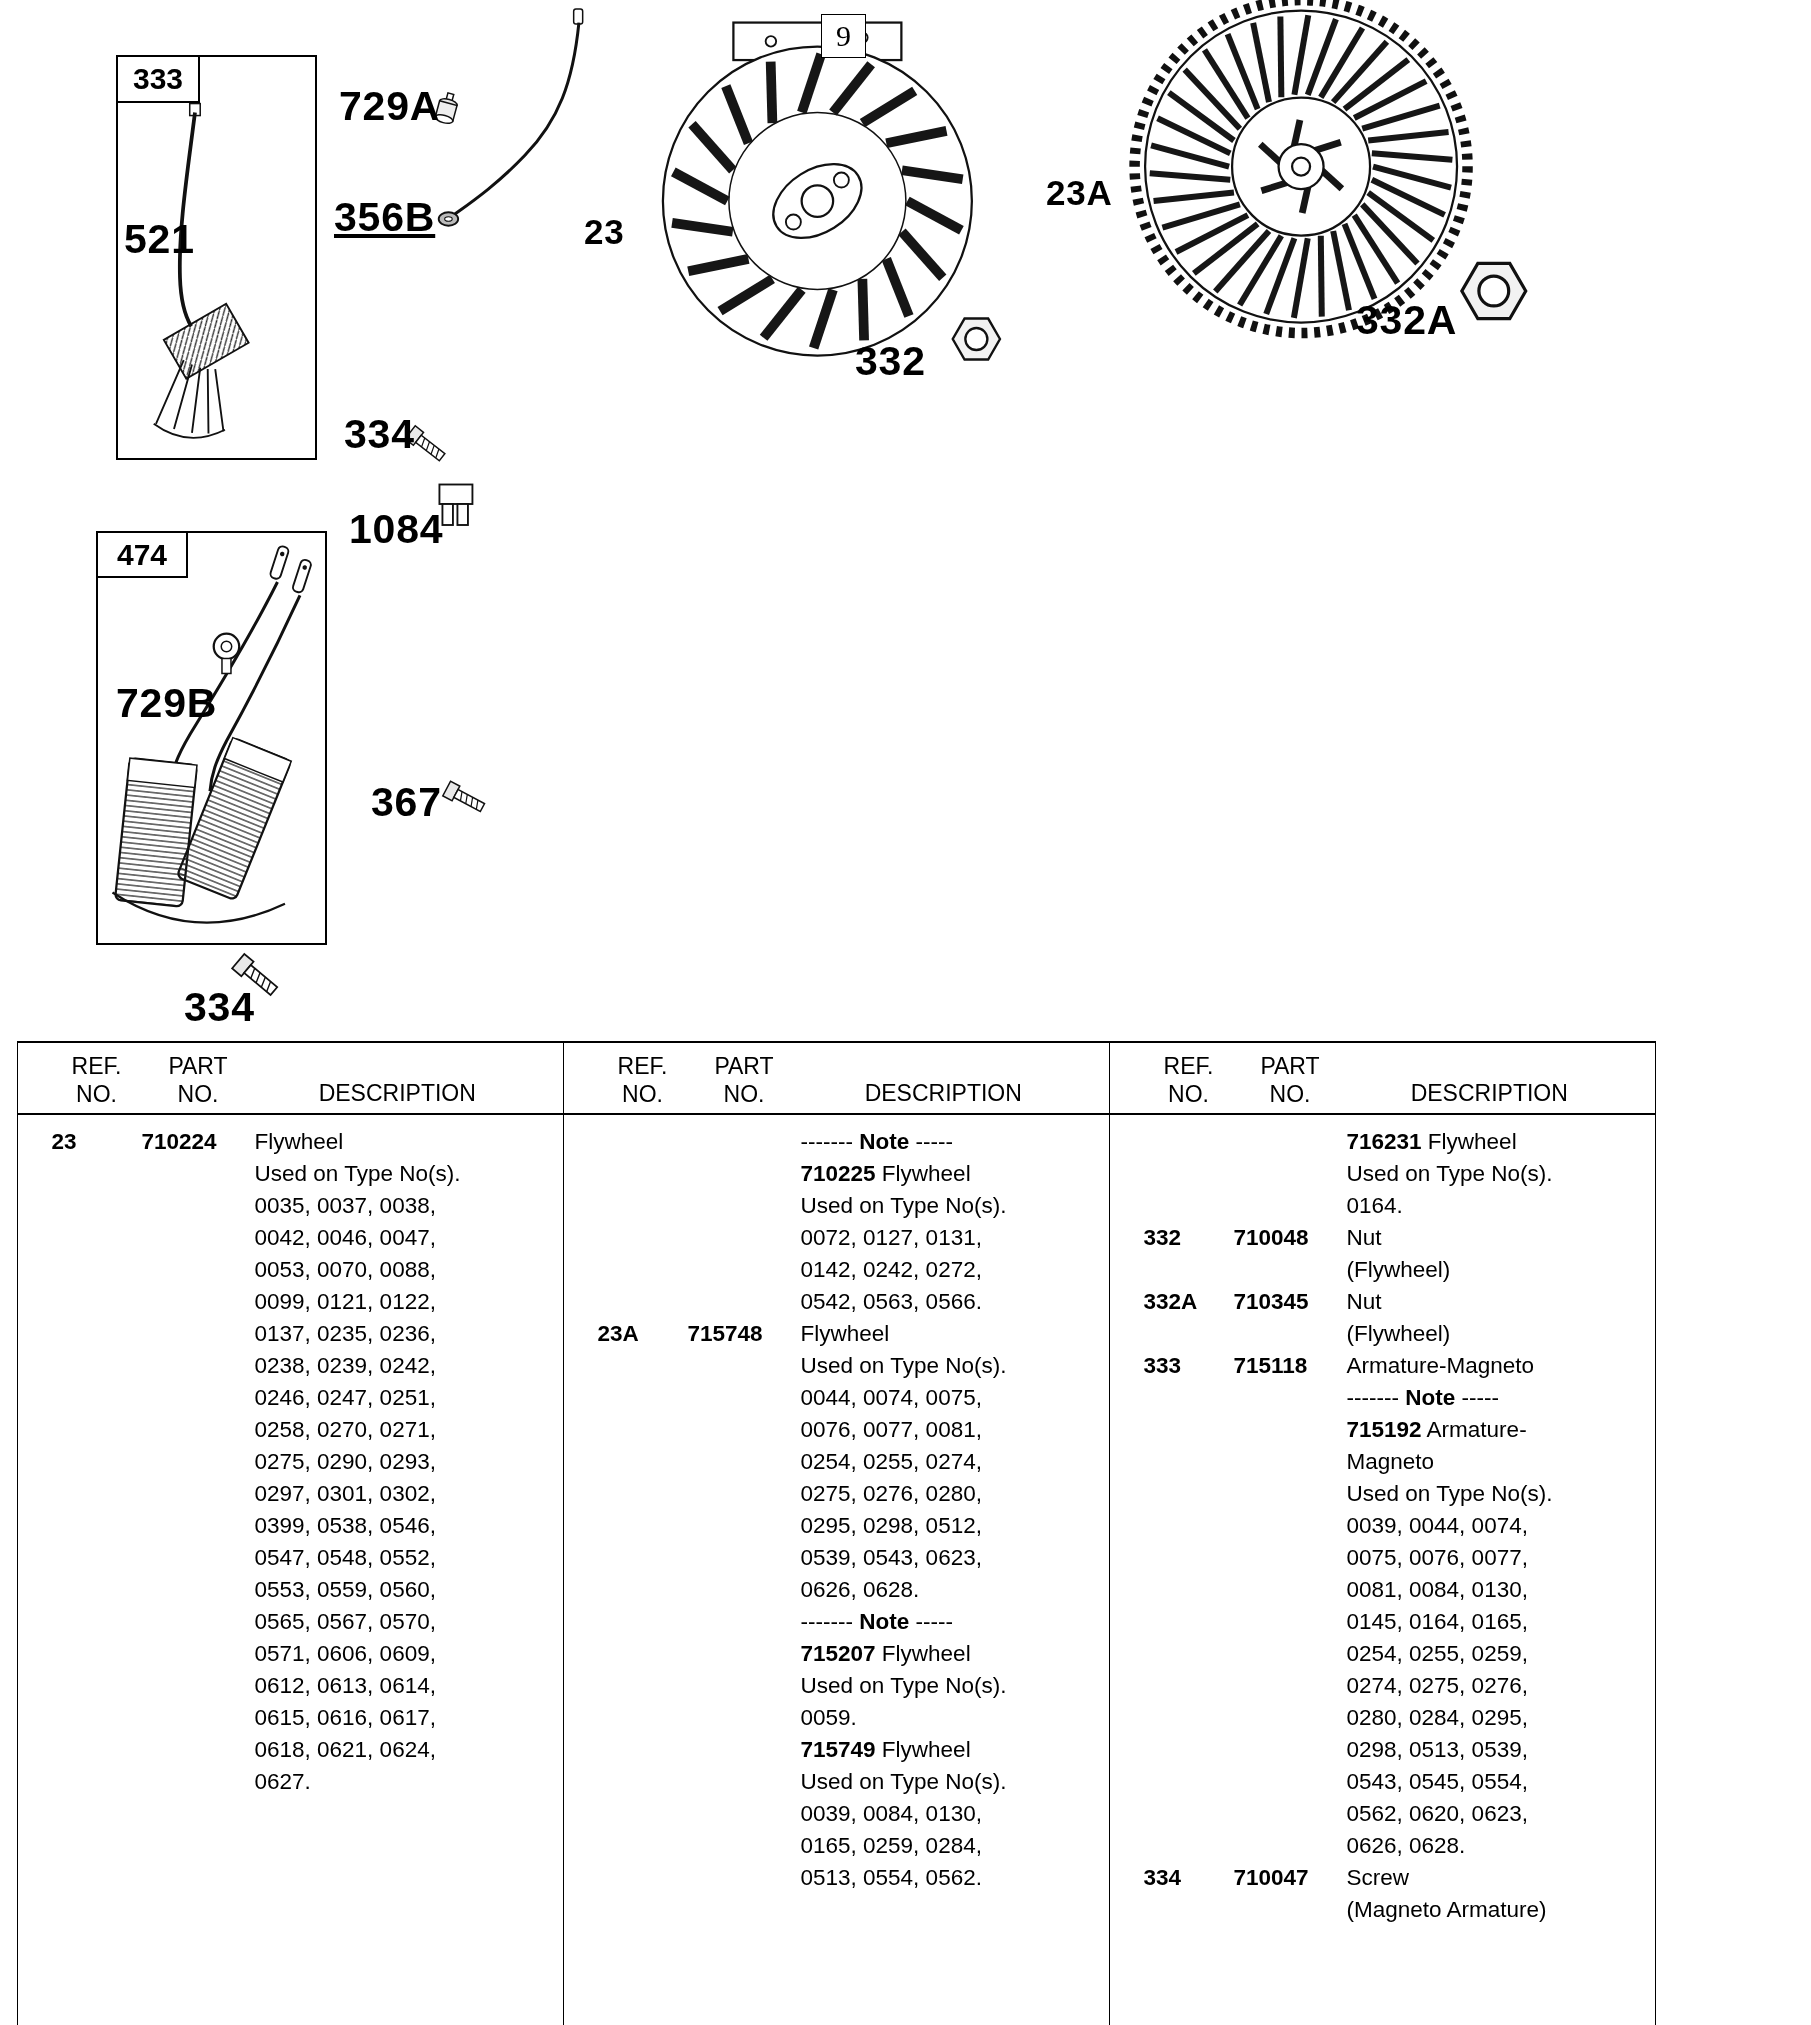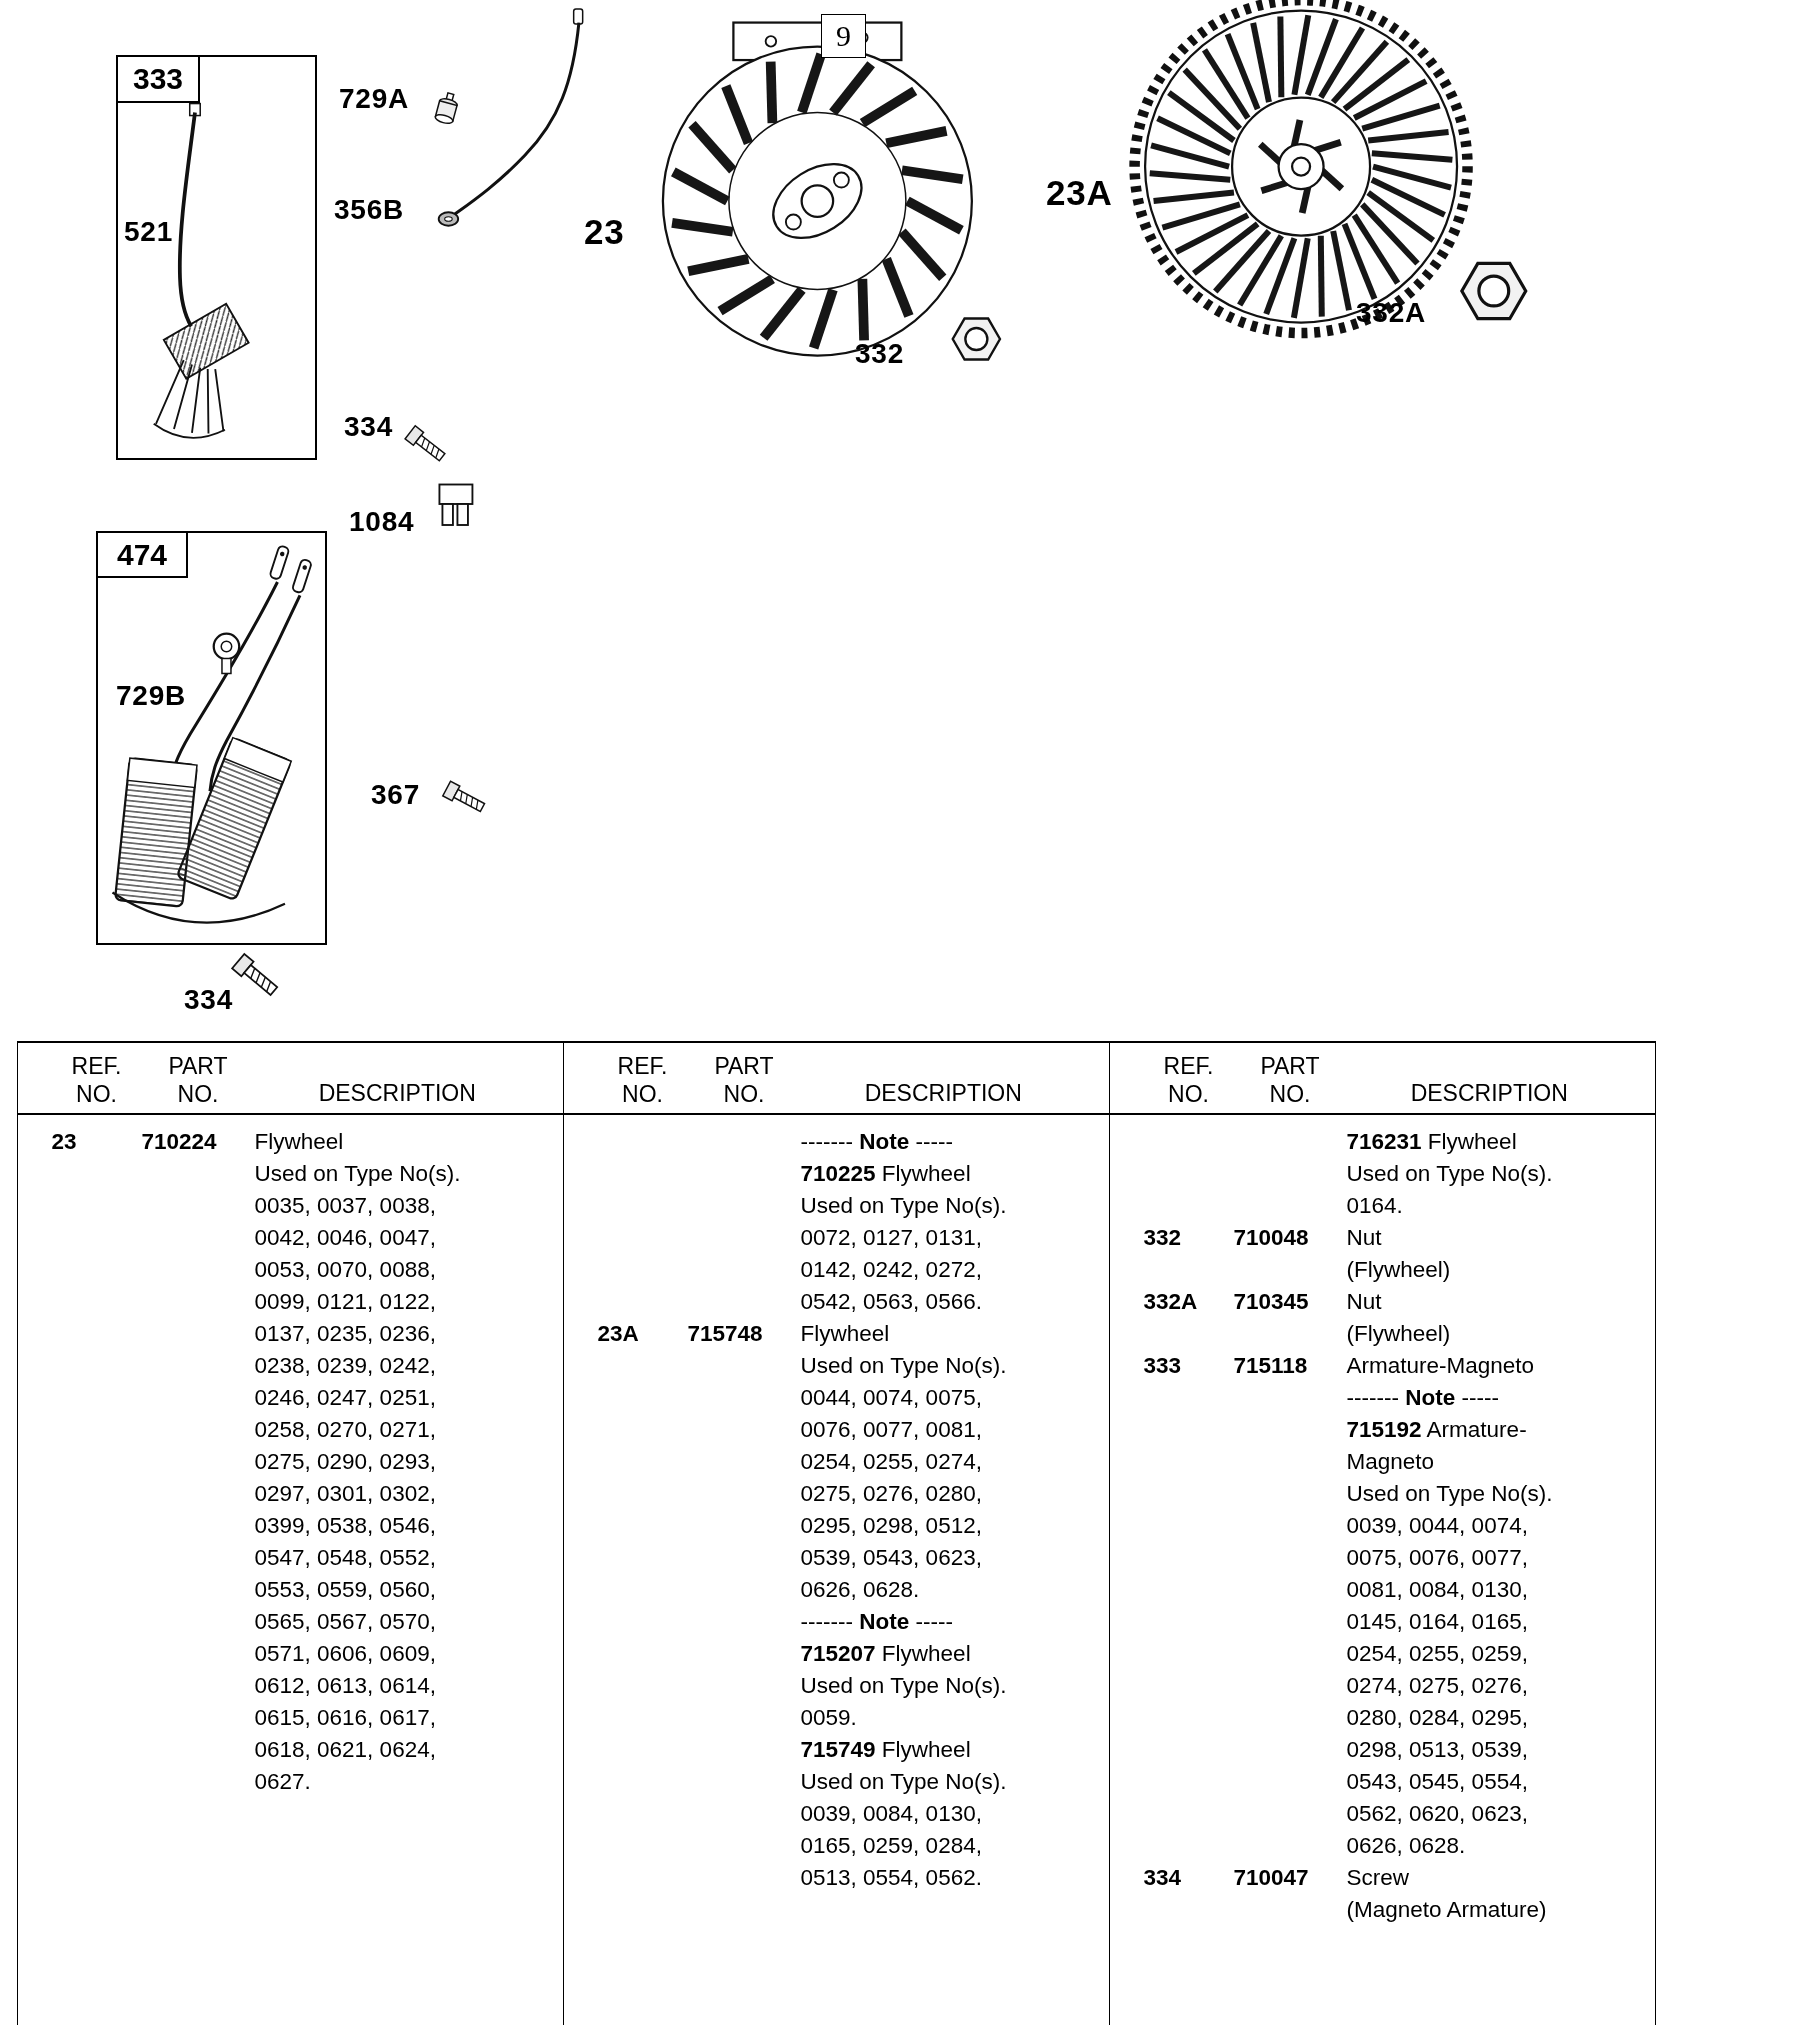--- a/index.html
+++ b/index.html
@@ -2,21 +2,21 @@
 <html style="font-size:12px"><head>
 <meta charset="utf-8">
 <style>
   * { box-sizing: border-box; }
   html, body { margin: 0; padding: 0; background: #ffffff; }
   body { font-family: "Liberation Sans", sans-serif; color: #000; }
   .page { position: relative; width: 1811px; height: 2025px; background: #fff; overflow: hidden; }
 
   .diagram-svg { position: absolute; left: 0; top: 0; }
 
-  .callout { position: absolute; font-weight: 700; font-size: 28px; letter-spacing: 0.8px; white-space: nowrap; }
+  .callout { position: absolute; font-weight: 700; font-size: 41px; letter-spacing: 0.8px; white-space: nowrap; }
   .callout.big { font-size: 35px; }
 
   .part-box { position: absolute; border: 2.3px solid #000; background: transparent; }
   .boxed-label { position: absolute; border: 2.3px solid #000; background: #fff; display: flex; align-items: center; justify-content: center; font-weight: 700; font-size: 30px; }
   .page-num { position: absolute; border: 1.5px solid #000; background: #fff; display: flex; align-items: center; justify-content: center; font-family: "Liberation Serif", serif; font-size: 30px; font-weight: 400; }
 
   .parts-table { position: absolute; left: 16.5px; top: 1041px; width: 1639px; height: 1272px;
                  border-top: 2.3px solid #000; border-left: 1.5px solid #000; border-right: 1.5px solid #000;
                  display: flex; background: #fff; }
   .t-col { flex: 1 1 0; min-width: 0; display: flex; flex-direction: column; }
@@ -216,21 +216,21 @@
   <div class="boxed-label" style="left:96px; top:531px; width:92px; height:47px;">
       <span>474</span>
     </div>
 
   <div class="page-num" style="left:821px; top:13.5px; width:45px; height:44px;">
       <span>9</span>
     </div>
 
   <span class="callout" style="left:124px; top:216px;">521</span>
   <span class="callout" style="left:339px; top:83px;">729A</span>
-  <span class="callout" style="left:334px; top:194px;">356B</span>
+  <span class="callout" style="left:334px; top:194px;text-decoration:underline;">356B</span>
   <span class="callout big" style="left:584px; top:212px;">23</span>
   <span class="callout big" style="left:1046px; top:173px;">23A</span>
   <span class="callout" style="left:855px; top:338px;">332</span>
   <span class="callout" style="left:1356px; top:297px;">332A</span>
   <span class="callout" style="left:344px; top:411px;">334</span>
   <span class="callout" style="left:349px; top:506px;">1084</span>
   <span class="callout" style="left:116px; top:680px;">729B</span>
   <span class="callout" style="left:371px; top:779px;">367</span>
   <span class="callout" style="left:184px; top:984px;">334</span>
 

